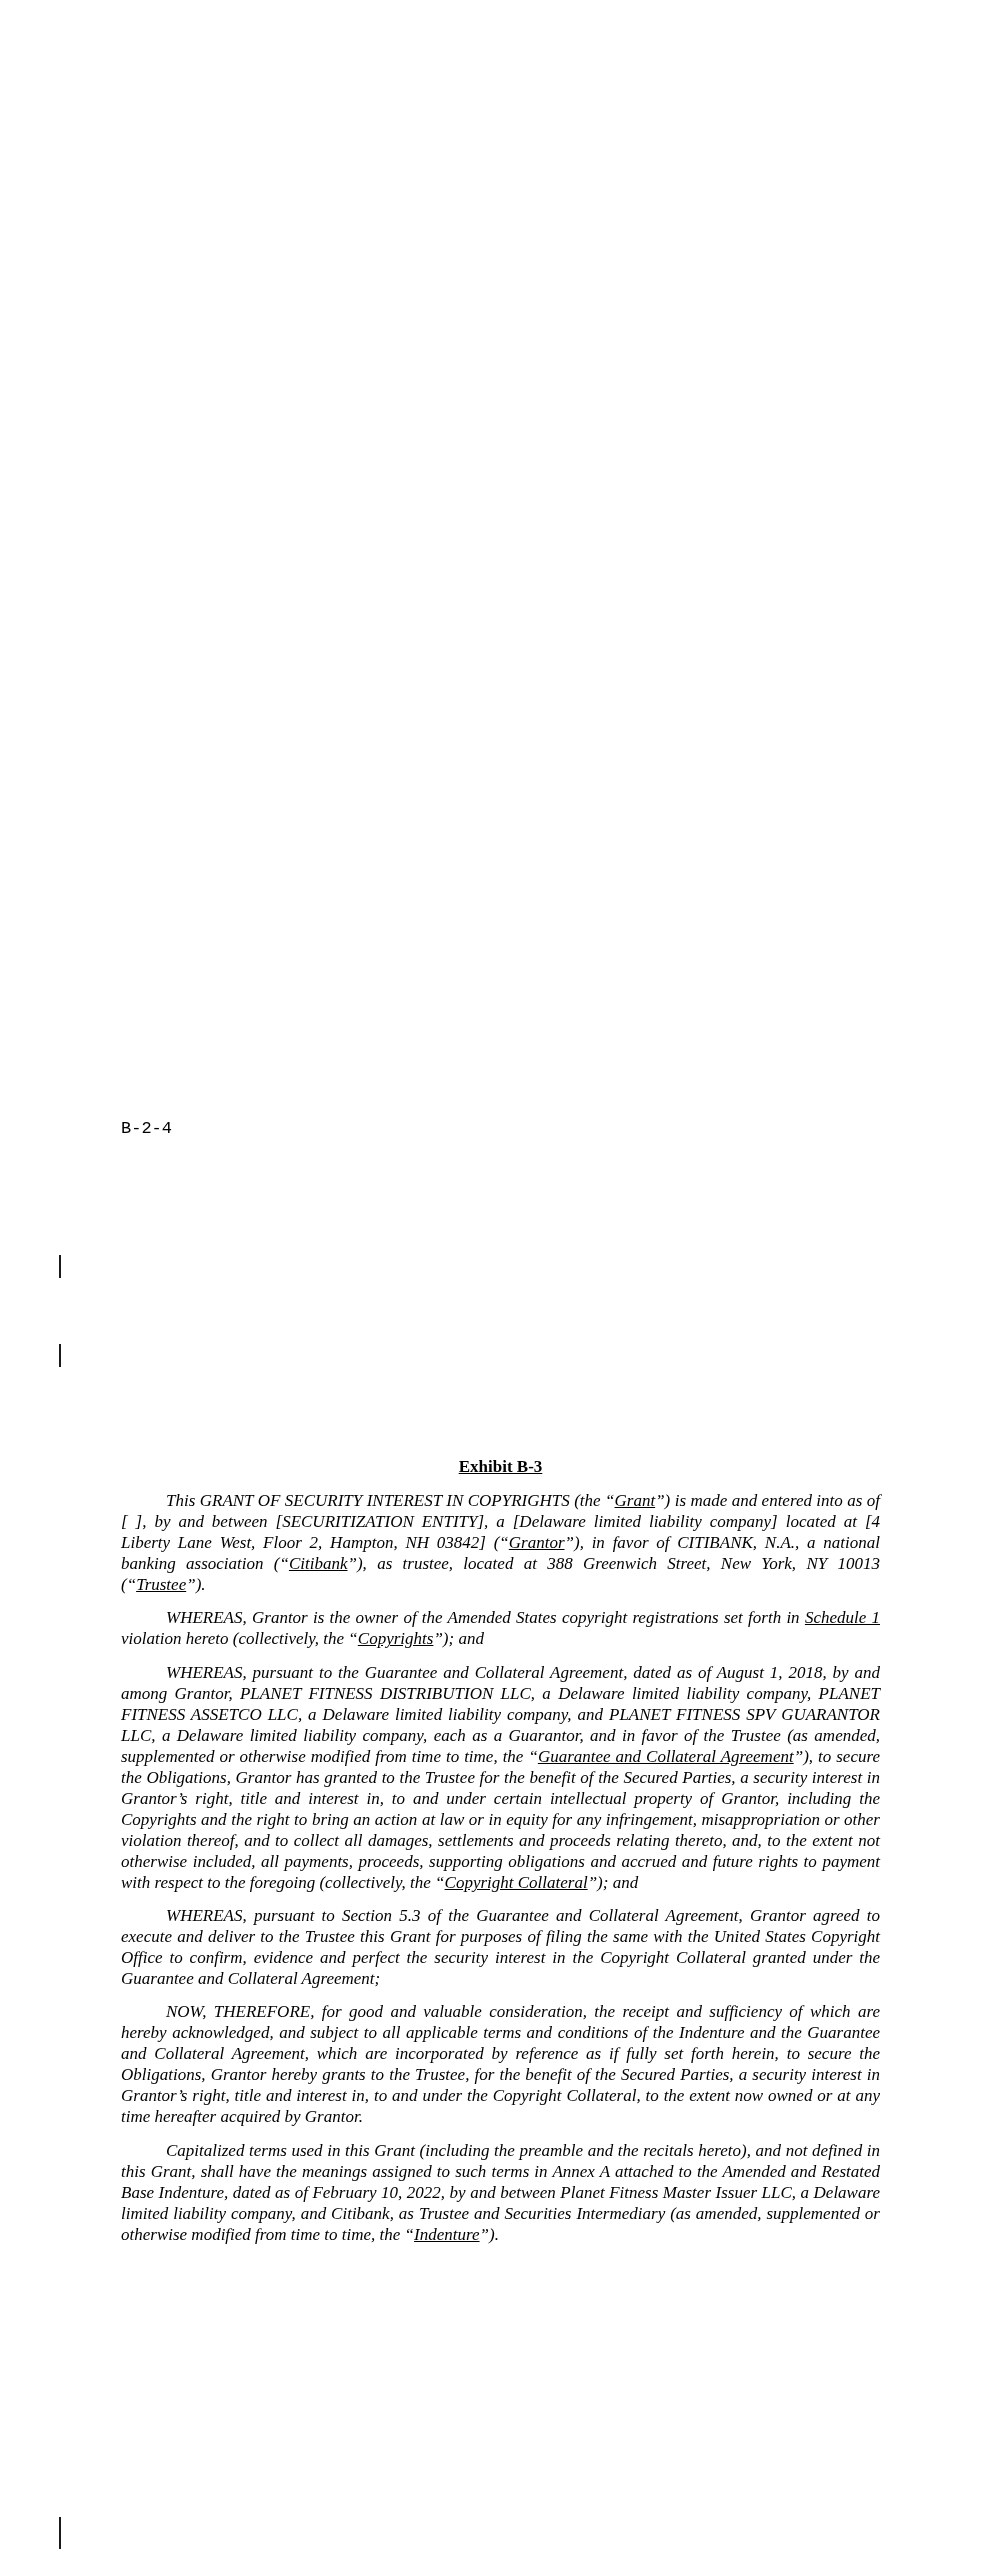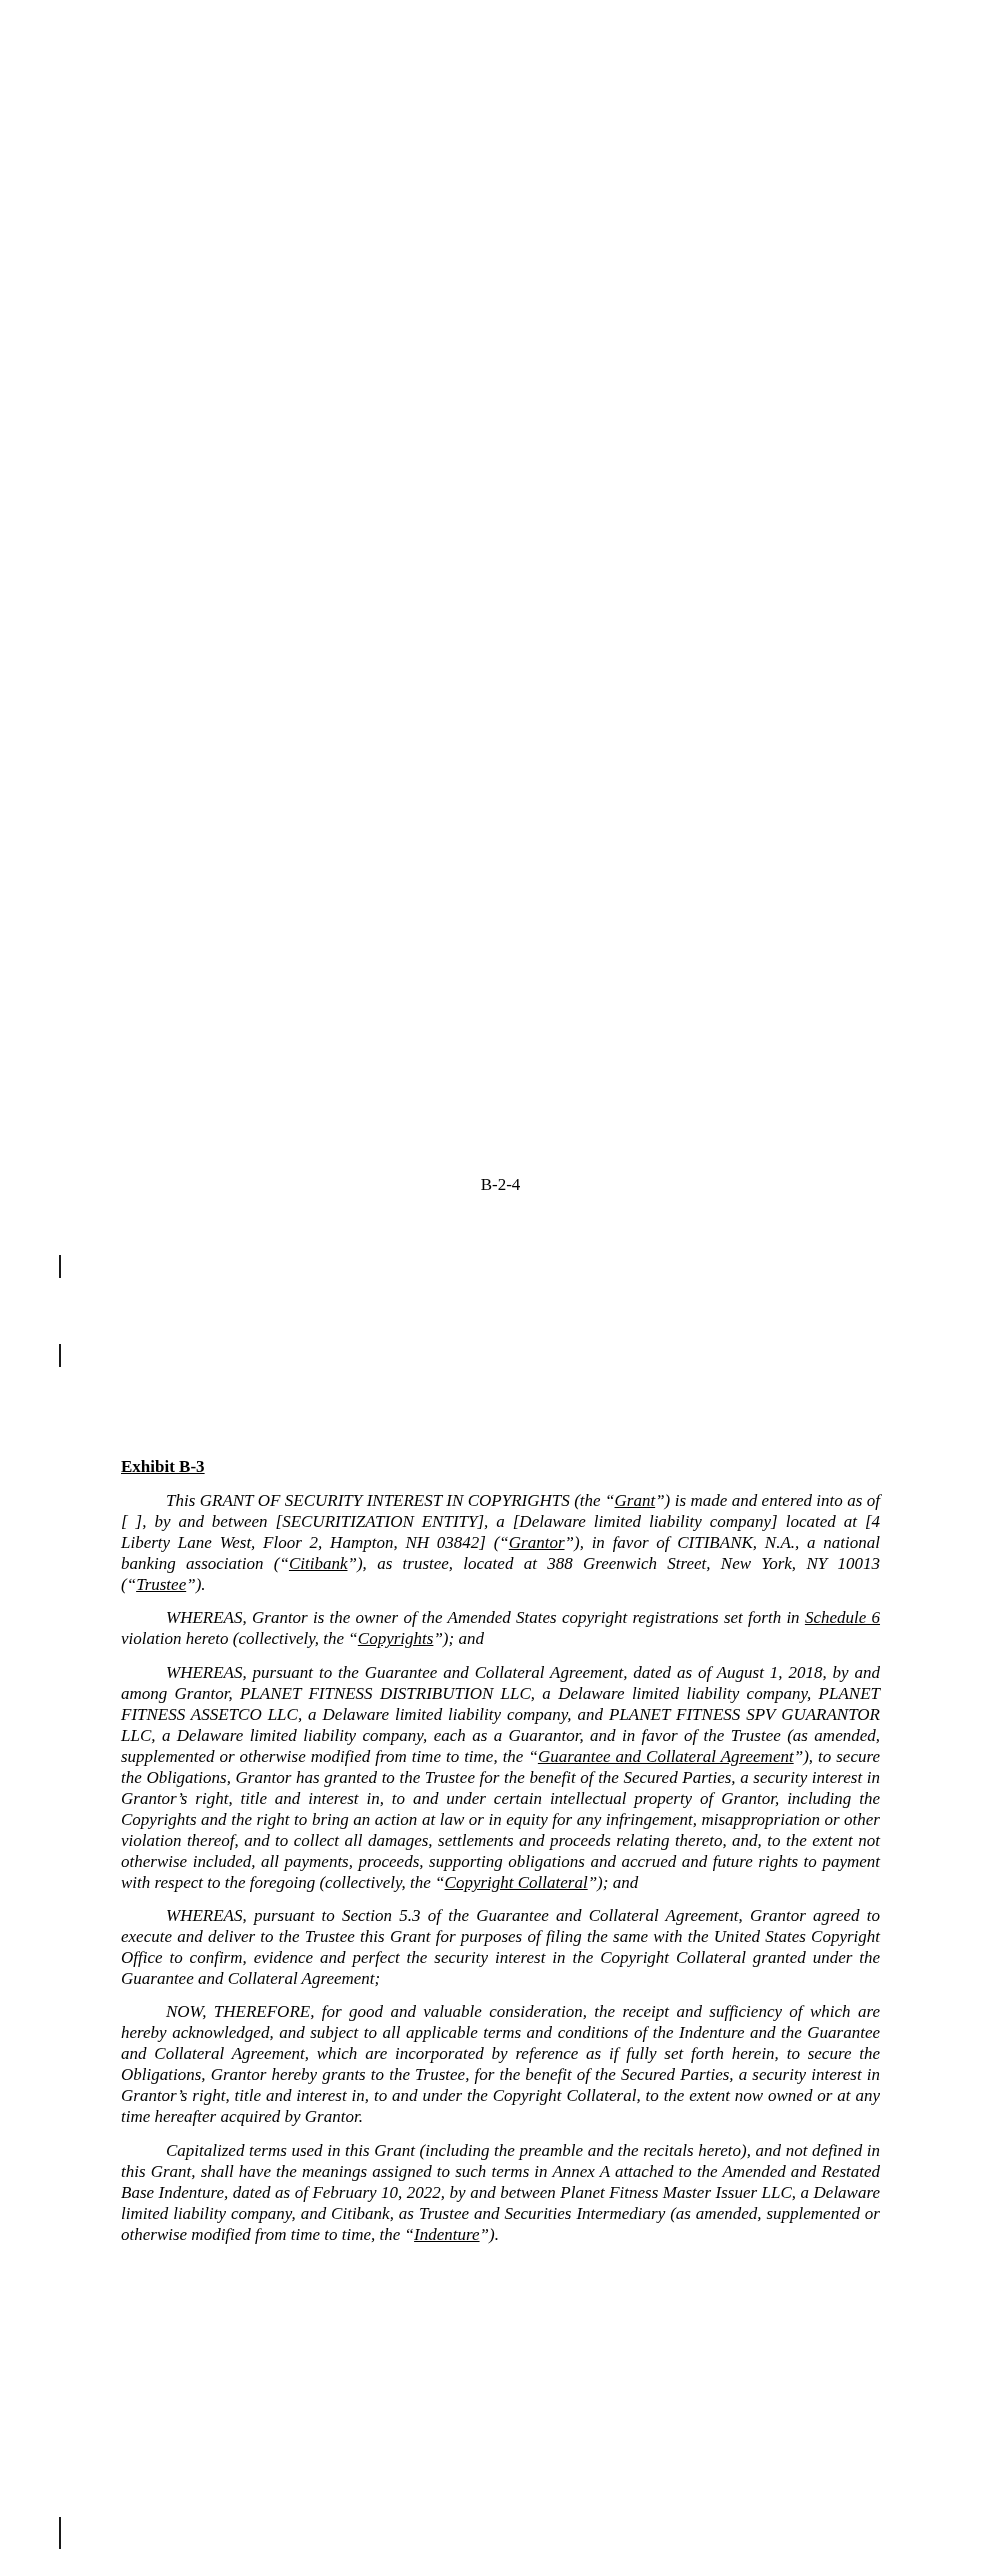--- a/index.html
+++ b/index.html
@@ -11,46 +11,47 @@
     position: relative;
     width: 995px;
     height: 2576px;
     background: #ffffff;
     color: #000000;
     font-family: "Liberation Serif", "DejaVu Serif", serif;
     overflow: hidden;
   }
   .page-footer {
     position: absolute;
-    top: 1174px;
+    top: 1118px;
     left: 121px;
     width: 759px;
-    text-align: center;
+    text-align: left;
     font-size: 17px;
     line-height: 21px;
+    font-family: Liberation Mono, monospace;
   }
   .change-bar {
     position: absolute;
     left: 59px;
     width: 1.9px;
     background: #1a1a1a;
   }
   .bar-1 { top: 1255px; height: 22.6px; }
   .bar-2 { top: 1344px; height: 22.6px; }
   .bar-3 { top: 2517px; height: 32px; }
   .doc-body {
     position: absolute;
     top: 1456px;
     left: 121px;
     width: 759px;
     font-size: 17px;
     line-height: 21px;
   }
   .exhibit-line {
-    text-align: left;
+    text-align: center;
     font-weight: bold;
     margin: 0 0 13.2px 0;
   }
   .doc-title {
     text-align: center;
     font-weight: bold;
     margin: 0 0 22.6px 0;
   }
   .underlined {
     text-decoration: underline;
@@ -77,21 +78,21 @@
 
   <div class="doc-body">
 
     <div class="exhibit-line">
       <span class="underlined">Exhibit B-3</span>
     </div>
 
 
     <div id="paragraphs">
         <p class="doc-para"><span>This GRANT OF SECURITY INTEREST IN COPYRIGHTS (the “</span><u>Grant</u><span>”) is made and entered into as of [ ], by and between [SECURITIZATION ENTITY], a [Delaware limited liability company] located at [4 Liberty Lane West, Floor 2, Hampton, NH 03842] (“</span><u>Grantor</u><span>”), in favor of CITIBANK, N.A., a national banking association (“</span><u>Citibank</u><span>”), as trustee, located at 388 Greenwich Street, New York, NY 10013 (“</span><u>Trustee</u><span>”).</span></p>
-        <p class="doc-para"><span>WHEREAS, Grantor is the owner of the Amended States copyright registrations set forth in </span><u>Schedule 6</u><span> violation hereto (collectively, the “</span><u>Copyrights</u><span>”); and</span></p>
+        <p class="doc-para"><span>WHEREAS, Grantor is the owner of the Amended States copyright registrations set forth in </span><u>Schedule 1</u><span> violation hereto (collectively, the “</span><u>Copyrights</u><span>”); and</span></p>
         <p class="doc-para"><span>WHEREAS, pursuant to the Guarantee and Collateral Agreement, dated as of August 1, 2018, by and among Grantor, PLANET FITNESS DISTRIBUTION LLC, a Delaware limited liability company, PLANET FITNESS ASSETCO LLC, a Delaware limited liability company, and PLANET FITNESS SPV GUARANTOR LLC, a Delaware limited liability company, each as a Guarantor, and in favor of the Trustee (as amended, supplemented or otherwise modified from time to time, the “</span><u>Guarantee and Collateral Agreement</u><span>”), to secure the Obligations, Grantor has granted to the Trustee for the benefit of the Secured Parties, a security interest in Grantor’s right, title and interest in, to and under certain intellectual property of Grantor, including the Copyrights and the right to bring an action at law or in equity for any infringement, misappropriation or other violation thereof, and to collect all damages, settlements and proceeds relating thereto, and, to the extent not otherwise included, all payments, proceeds, supporting obligations and accrued and future rights to payment with respect to the foregoing (collectively, the “</span><u>Copyright Collateral</u><span>”); and</span></p>
         <p class="doc-para"><span>WHEREAS, pursuant to Section 5.3 of the Guarantee and Collateral Agreement, Grantor agreed to execute and deliver to the Trustee this Grant for purposes of filing the same with the United States Copyright Office to confirm, evidence and perfect the security interest in the Copyright Collateral granted under the Guarantee and Collateral Agreement;</span></p>
         <p class="doc-para"><span>NOW, THEREFORE, for good and valuable consideration, the receipt and sufficiency of which are hereby acknowledged, and subject to all applicable terms and conditions of the Indenture and the Guarantee and Collateral Agreement, which are incorporated by reference as if fully set forth herein, to secure the Obligations, Grantor hereby grants to the Trustee, for the benefit of the Secured Parties, a security interest in Grantor’s right, title and interest in, to and under the Copyright Collateral, to the extent now owned or at any time hereafter acquired by Grantor.</span></p>
         <p class="doc-para"><span>Capitalized terms used in this Grant (including the preamble and the recitals hereto), and not defined in this Grant, shall have the meanings assigned to such terms in Annex A attached to the Amended and Restated Base Indenture, dated as of February 10, 2022, by and between Planet Fitness Master Issuer LLC, a Delaware limited liability company, and Citibank, as Trustee and Securities Intermediary (as amended, supplemented or otherwise modified from time to time, the “</span><u>Indenture</u><span>”).</span></p>
       </div>
 
   </div>
 
   <div class="change-bar bar-3"></div>
 

